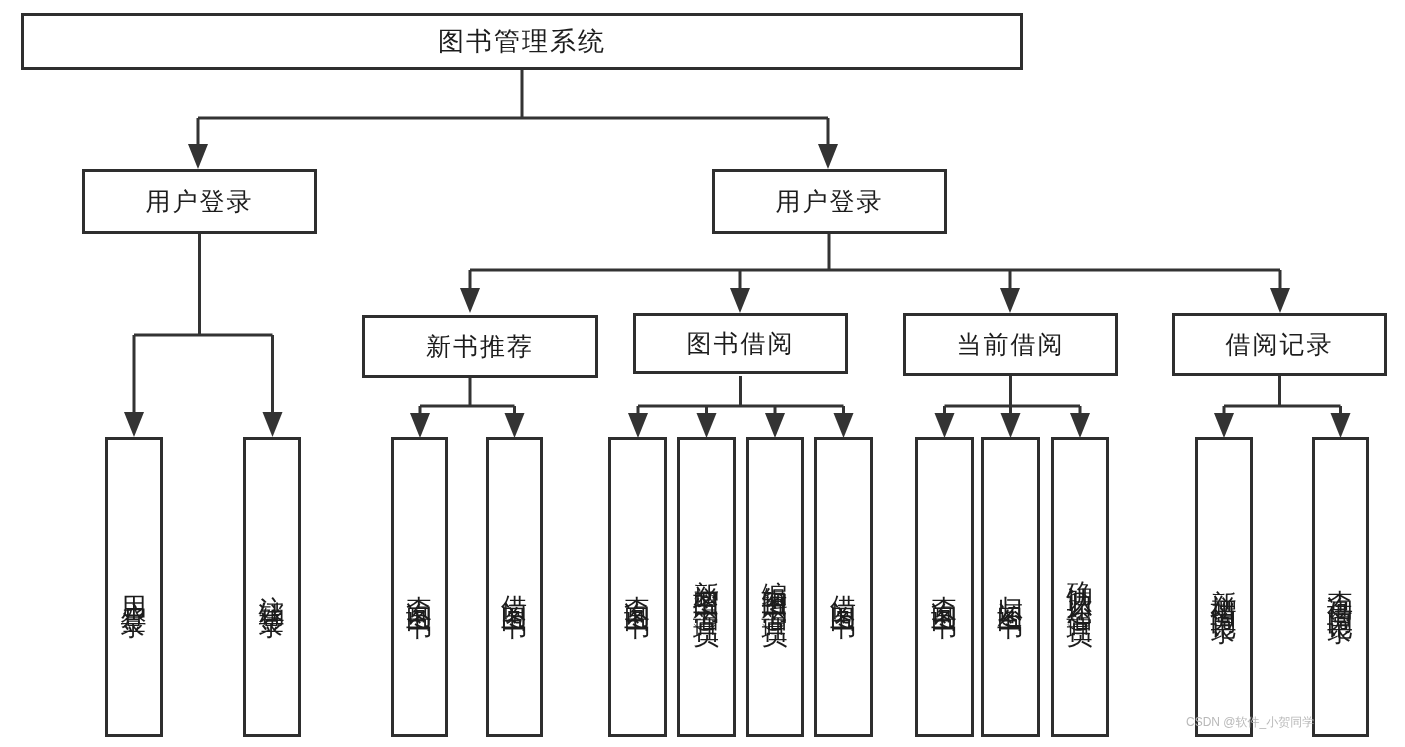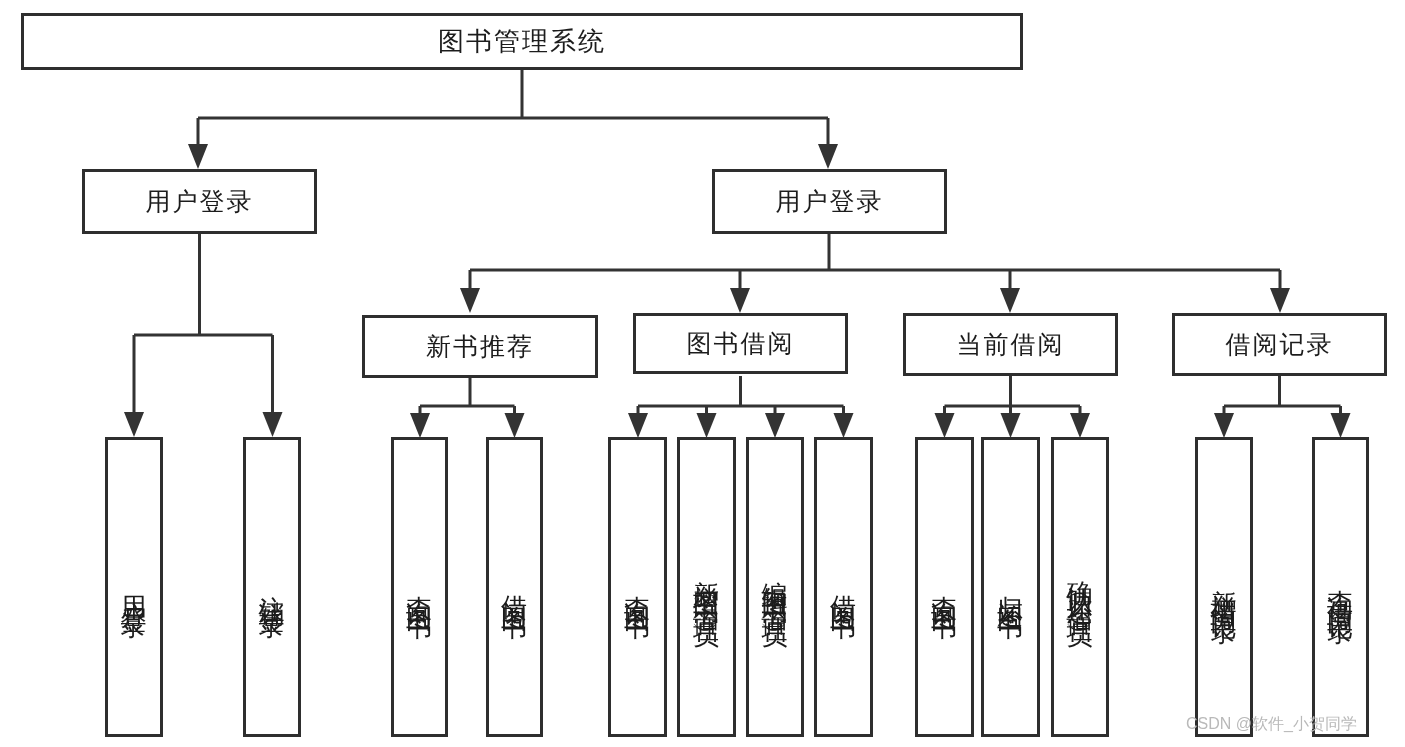--- a/index.html
+++ b/index.html
@@ -41,21 +41,21 @@
     writing-mode:vertical-rl;
     text-orientation:mixed;
     font-size:26px;
     letter-spacing:6px;
     line-height:1;
     max-height:290px;
   }
   .watermark{
     position:absolute;
     left:1186px;top:714px;
-    font-size:16px;
+    font-size:12px;
     color:var(--wm);
     white-space:nowrap;
   }
 </style>
 </head>
 <body>
 
 <div class="canvas">
 
   <svg class="connectors" viewBox="0 0 1405 747" xmlns="http://www.w3.org/2000/svg">

